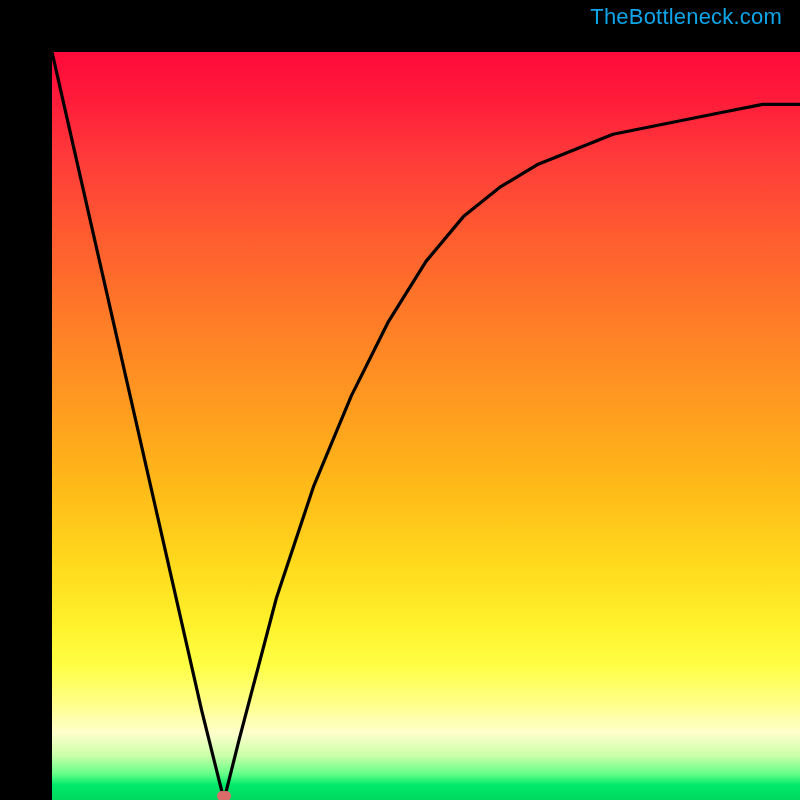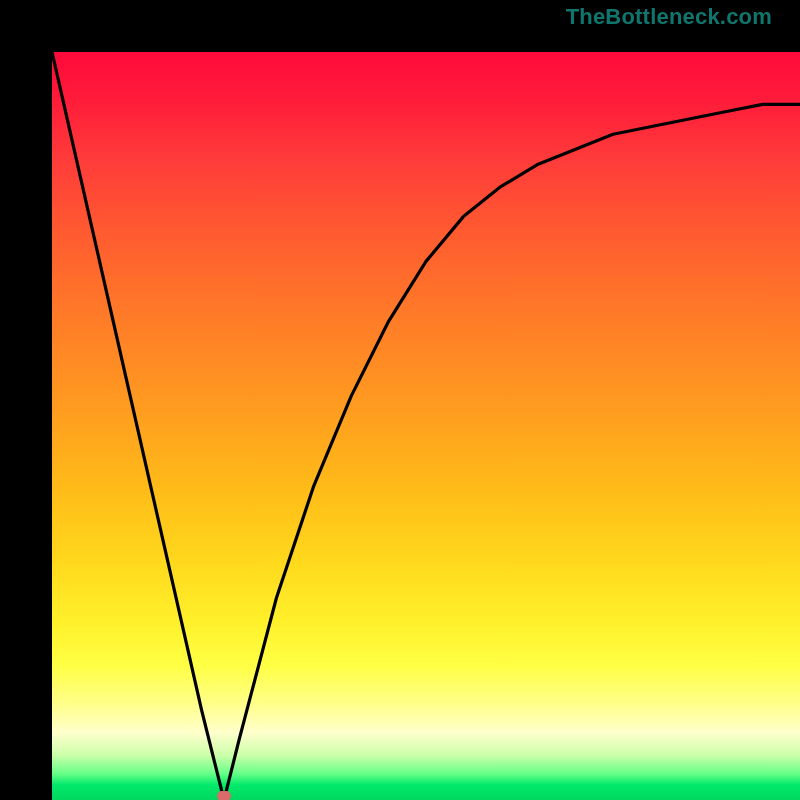--- a/index.html
+++ b/index.html
@@ -44,24 +44,24 @@
       #ffffcc 91%,
       #ccffaa 94%,
       #66ff88 96.5%,
       #00e96a 98%,
       #00d860 100%
     );
   }
   .watermark {
     position: absolute;
     top: 4px;
-    right: 28px;
-    color: #0f766e;
+    right: 18px;
+    color: #0ea5e9;
     font-size: 22px;
-    font-weight: 700;
+    font-weight: 400;
     letter-spacing: 0.2px;
     z-index: 10;
   }
   svg.curve {
     position: absolute;
     inset: 0;
     width: 100%;
     height: 100%;
     z-index: 5;
   }

